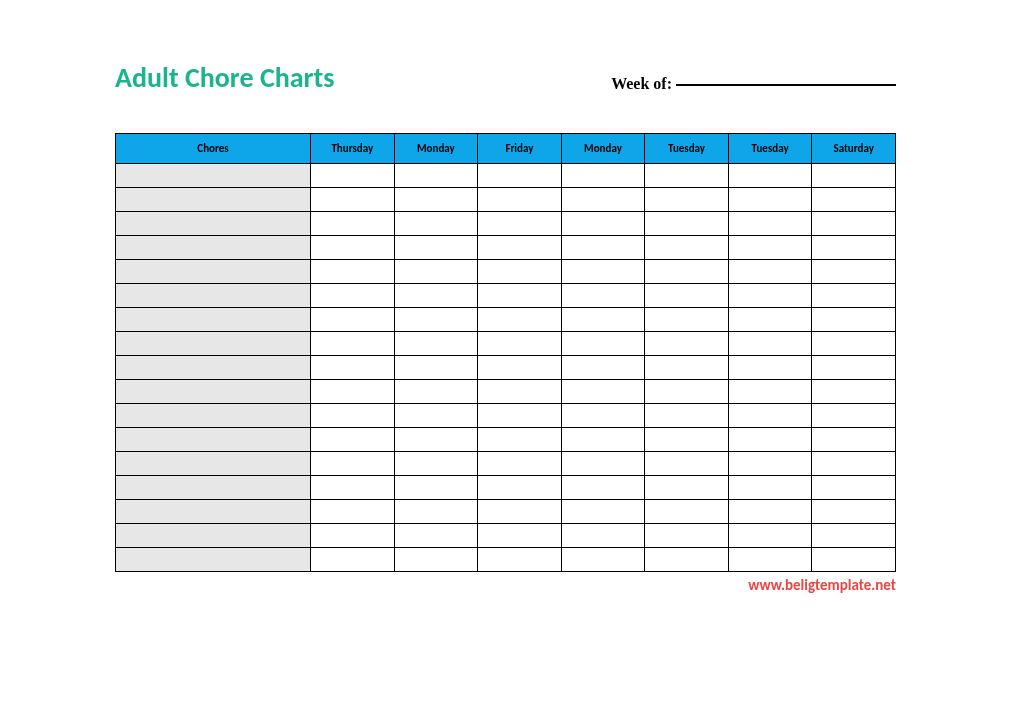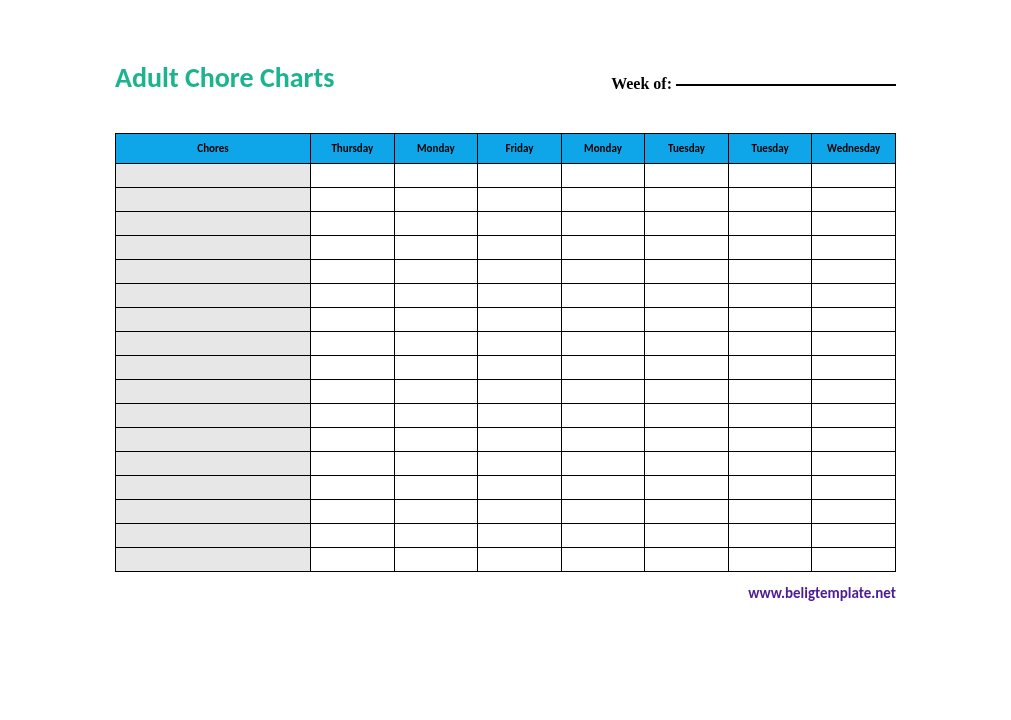--- a/index.html
+++ b/index.html
@@ -63,22 +63,22 @@
       vertical-align: middle;
     }
     .col-chores {
       width: 25%;
     }
     .chores-cell {
       background: #e7e7e7;
     }
     .footer-link {
       text-align: right;
-      margin-top: 12px;
-      color: #4c1d95;
+      margin-top: 4px;
+      color: #ef4444;
       font-weight: bold;
       font-size: 15px;
     }
   </style>
 </head>
 <body>
 
 <div class="header-row">
   <div class="title">Adult Chore Charts</div>
   <div class="week-of-wrap">
@@ -100,21 +100,21 @@
   </colgroup>
   <thead>
     <tr>
       <th>Chores</th>
       <th>Thursday</th>
       <th>Monday</th>
       <th>Friday</th>
       <th>Monday</th>
       <th>Tuesday</th>
       <th>Tuesday</th>
-      <th>Wednesday</th>
+      <th>Saturday</th>
     </tr>
   </thead>
   <tbody id="tbody">
   <tr>
         <td class="chores-cell"></td>
         <td></td>
         <td></td>
         <td></td>
         <td></td>
         <td></td>

